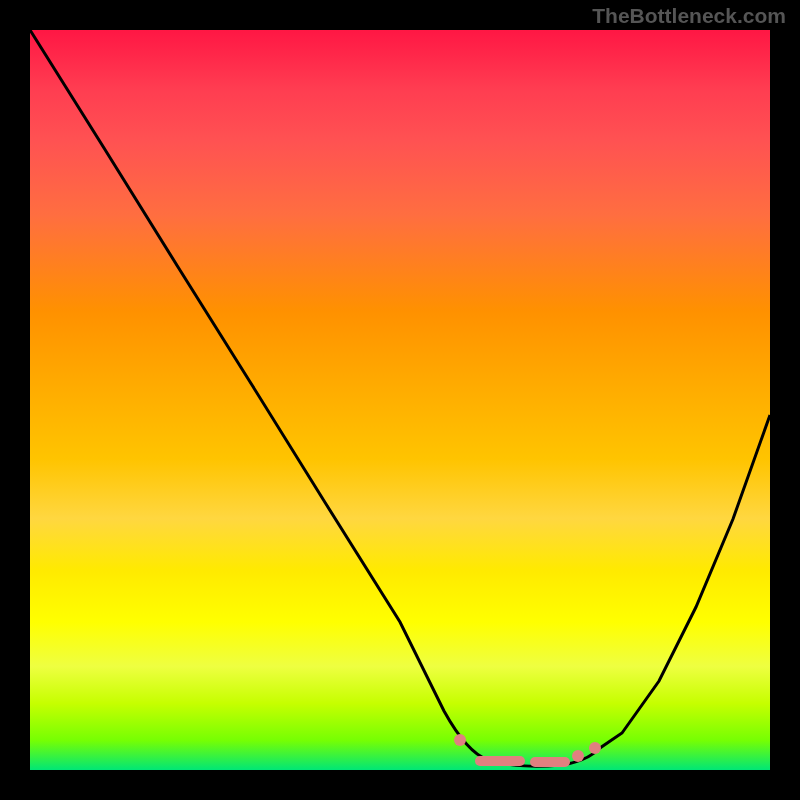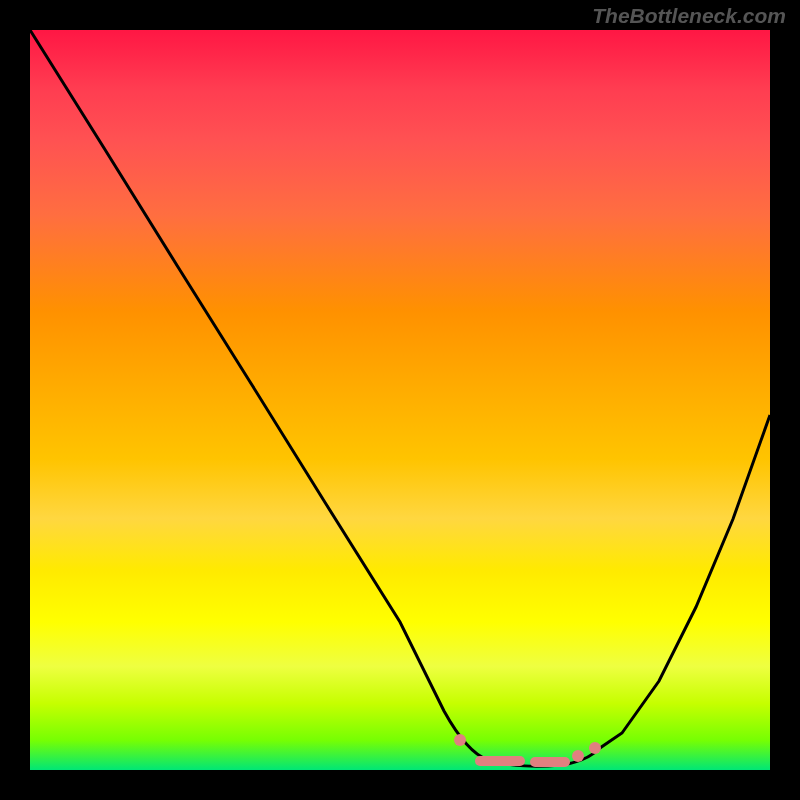--- a/index.html
+++ b/index.html
@@ -9,21 +9,20 @@
     width: 800px;
     height: 800px;
     position: relative;
     font-family: Arial, sans-serif;
   }
   .container {
     width: 800px;
     height: 604px;
     position: relative;
     background: #000;
-    font-style: italic;
   }
   .watermark {
     position: absolute;
     top: 4px;
     right: 14px;
     color: #555;
     font-size: 21px;
     font-weight: bold;
     z-index: 10;
   }

